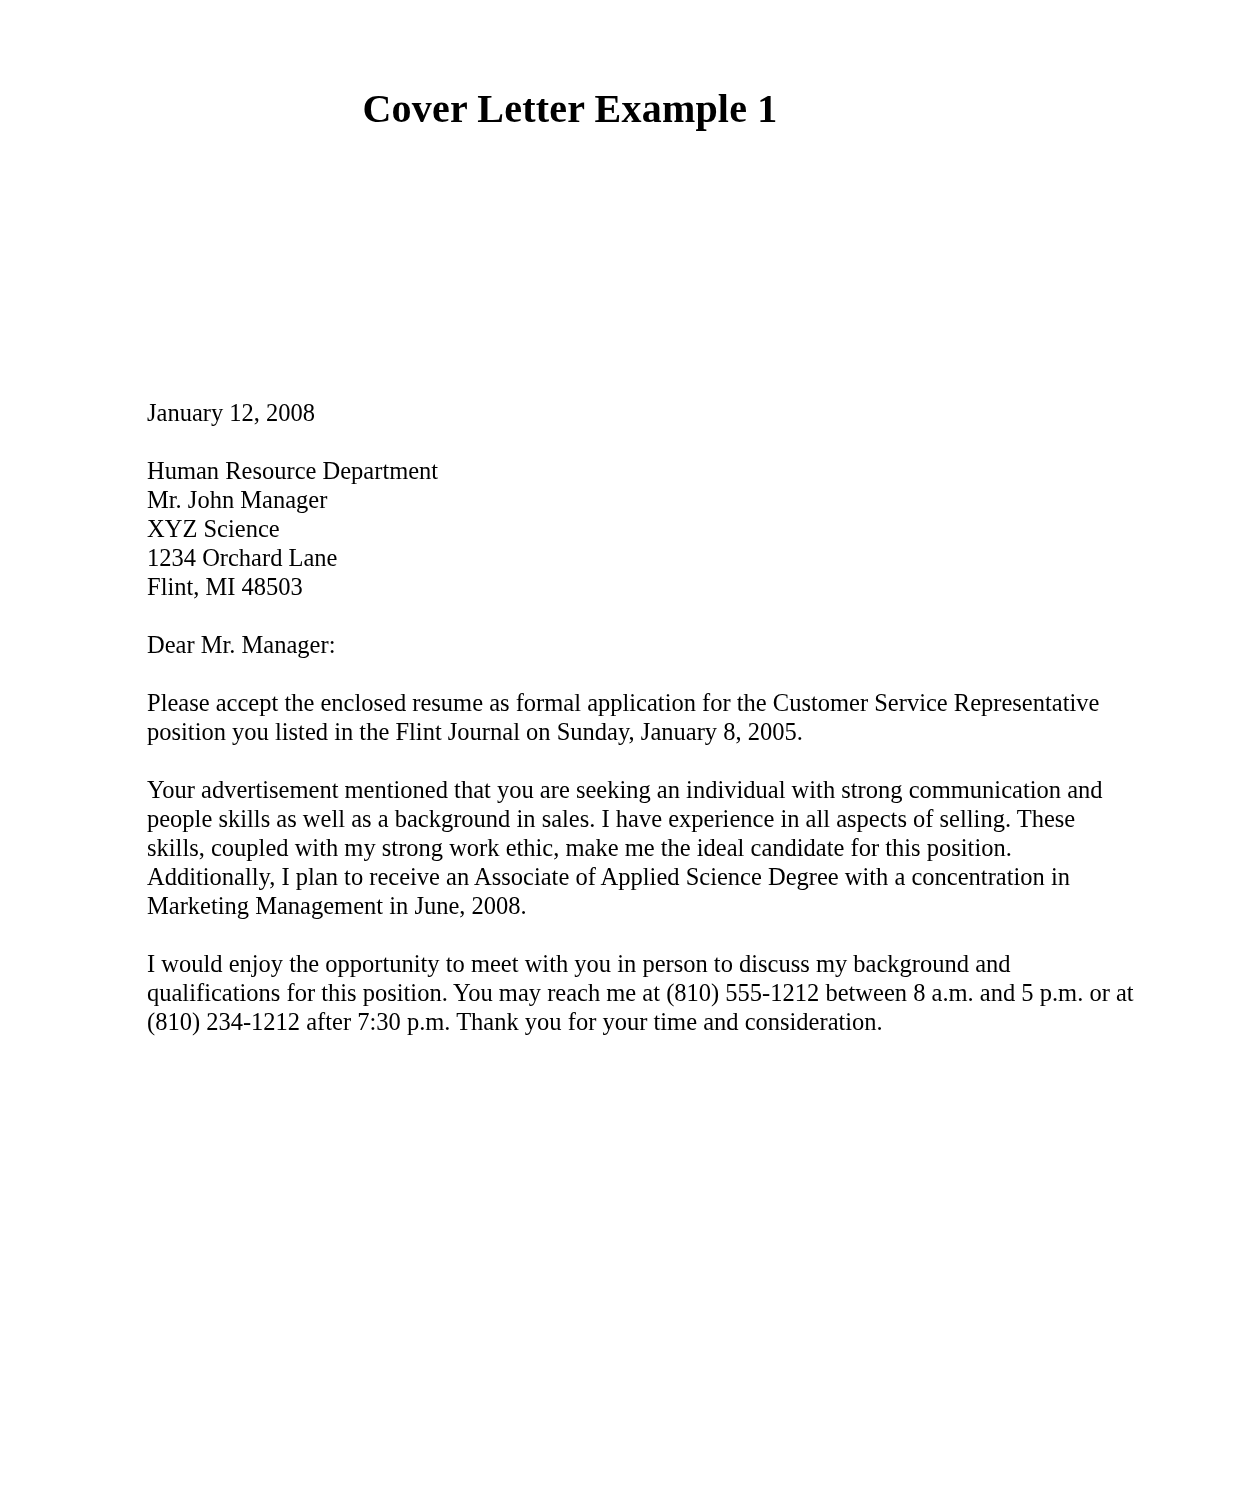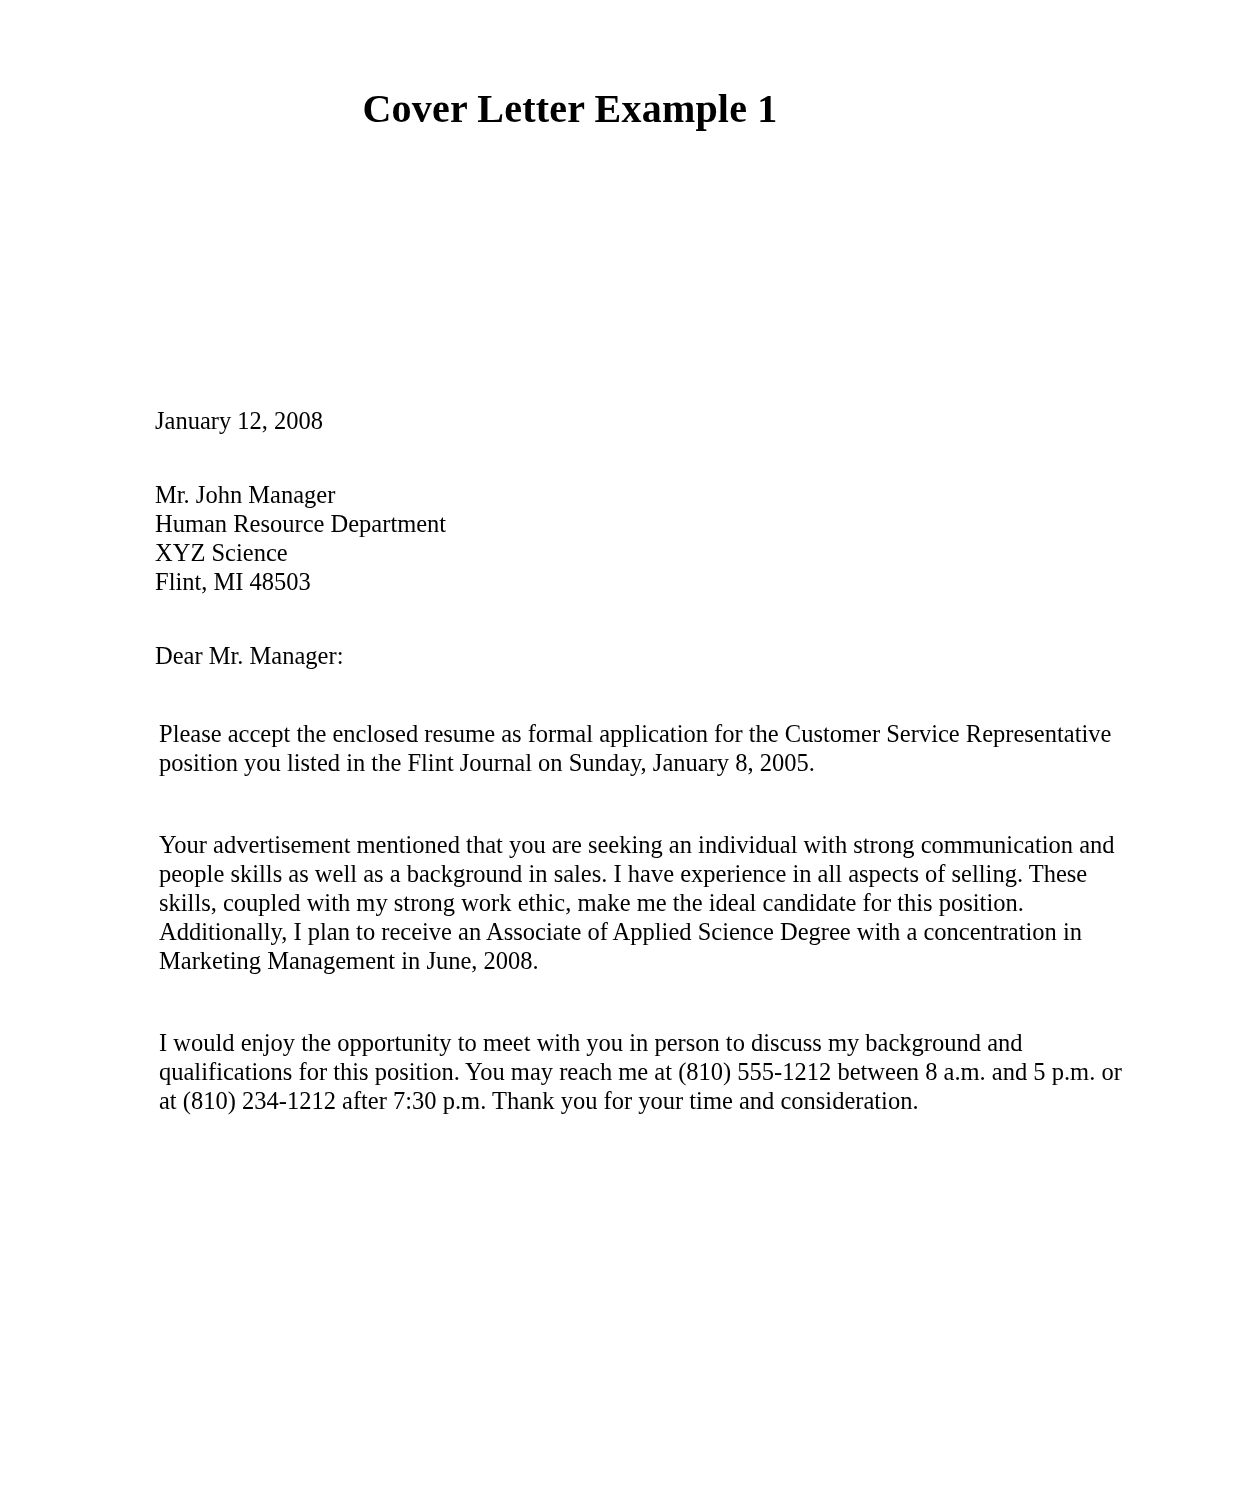--- a/index.html
+++ b/index.html
@@ -42,54 +42,55 @@
   .letter {
     position: absolute;
     left: 147px;
     top: 398px;
     width: 990px;
     font-size: 24.5px;
     line-height: 29px;
   }
 
   .block {
-    margin: 8px;
+    margin: 0;
   }
   .gap-1 { height: 29px; }
   .gap-sig { height: 87px; }
 
   .line {
     display: block;
     white-space: pre-wrap;
   }
 
   .para {
-    margin: 12px;
+    margin: 0;
     text-align: left;
   }
 </style>
 </head>
 <body>
 
 <div id="page">
 
   <div class="doc-title">Cover Letter Example 1</div>
 
   <div class="letter">
 
     <div class="block">
       <span class="line">January 12, 2008</span>
     </div>
 
     <div class="gap-1"></div>
 
     <div class="block">
+      <span class="line">Human Resource Department</span>
       <span class="line">Mr. John Manager</span>
-      <span class="line">Human Resource Department</span>
       <span class="line">XYZ Science</span>
+      <span class="line">1234 Orchard Lane</span>
       <span class="line">Flint, MI 48503</span>
     </div>
 
     <div class="gap-1"></div>
 
     <div class="block">
       <span class="line">Dear Mr. Manager:</span>
     </div>
 
     <div class="gap-1"></div>

